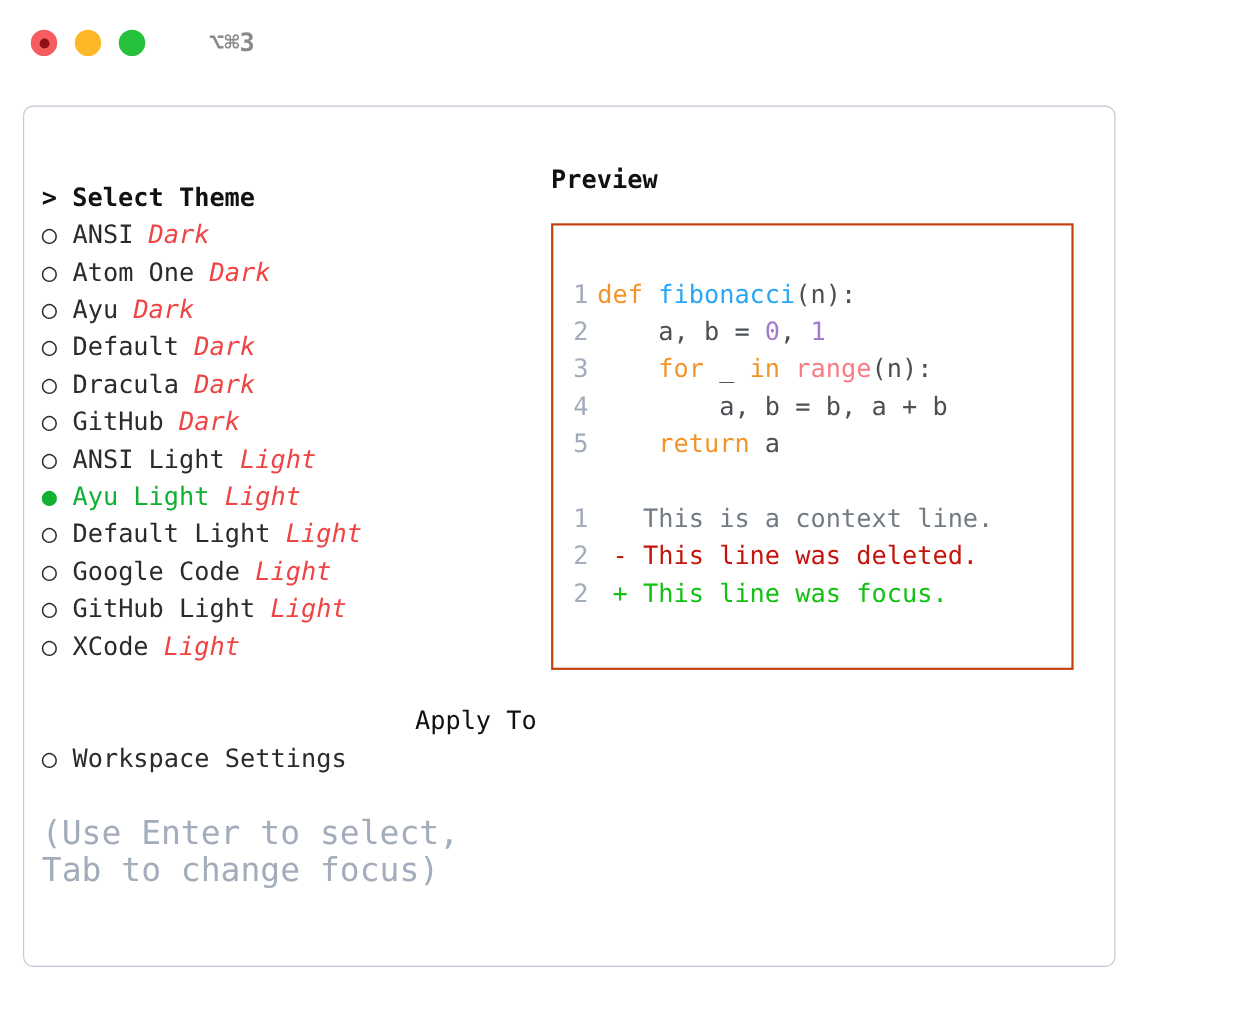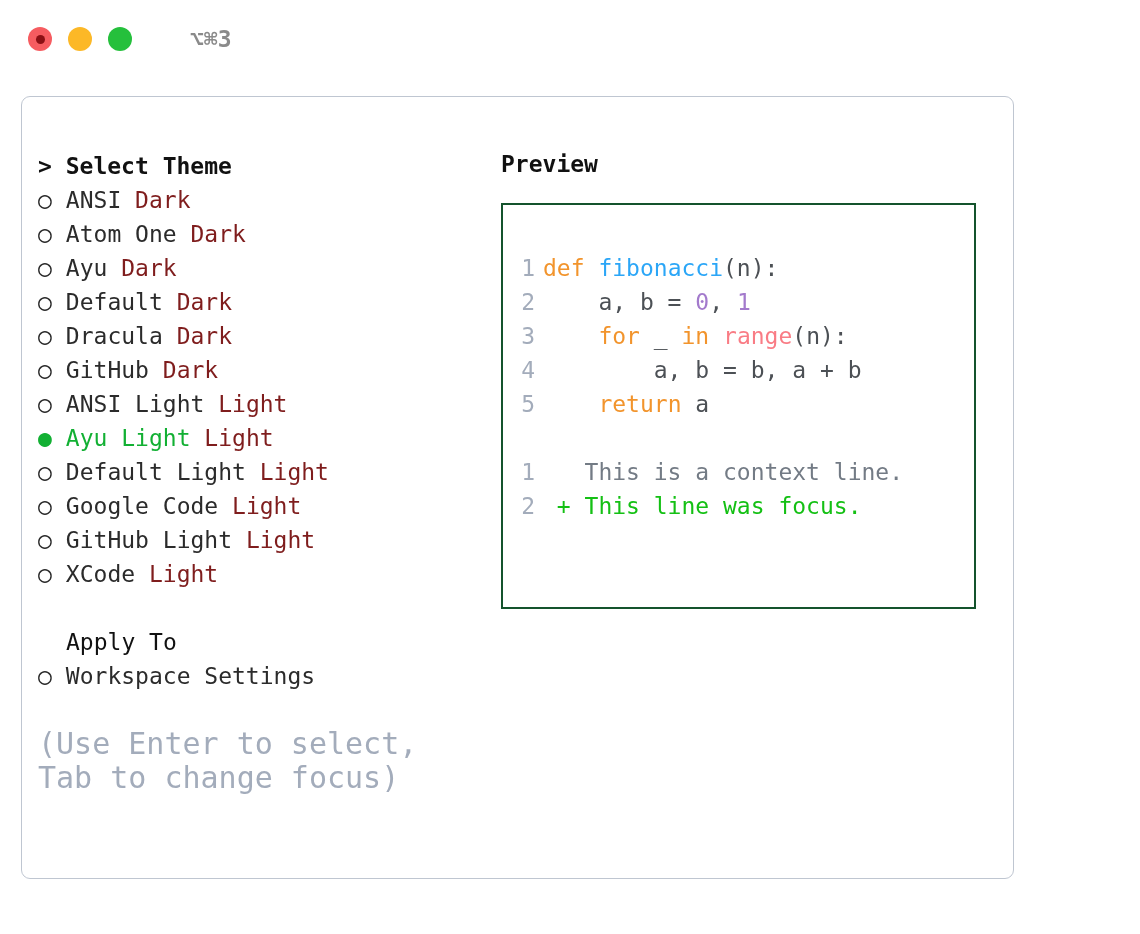--- a/index.html
+++ b/index.html
@@ -91,21 +91,21 @@
     left: 0;
     top: 0;
     width: 100%;
     height: 100%;
   }
 
   
   #left-col {
     position: absolute;
     left: 16px;
-    top: 52px;
+    top: 66px;
     width: 450px;
   }
 
   .section-head {
     font-size: 23px;
     font-weight: bold;
     color: #111111;
     line-height: 34px;
     white-space: pre;
   }
@@ -119,29 +119,30 @@
     display: block;
   }
   .bullet {
     display: inline-block;
     width: 14px;
     color: #2b2b2b;
   }
   .opt-row.selected .bullet { color: #12b033; }
   .opt-label { color: #2b2b2b; }
   .opt-row.selected .opt-label { color: #12b033; }
-  .opt-suffix { color: #7f1d1d; }
+  .opt-suffix { color: #ef4444; font-style: italic; }
 
   #apply-block { margin-top: 34px; }
   .apply-head {
     font-size: 23px;
     color: #111111;
     line-height: 34px;
     white-space: pre;
     padding-left: 28px;
+    text-align: right;
   }
 
   #hint {
     margin-top: 34px;
     font-size: 30px;
     line-height: 34px;
     color: #a3acbb;
     width: 410px;
     white-space: pre-wrap;
   }
@@ -157,21 +158,21 @@
     font-size: 23px;
     font-weight: bold;
     color: #111111;
     line-height: 34px;
     white-space: pre;
   }
   #preview-box {
     margin-top: 22px;
     width: 475px;
     height: 406px;
-    border: 2px solid #14532d;
+    border: 2px solid #c2410c;
     box-sizing: border-box;
     background: #ffffff;
     padding: 46px 0 0 18px;
   }
 
   .code-line {
     font-size: 23px;
     line-height: 34px;
     white-space: pre;
   }
@@ -244,20 +245,21 @@
           <div id="code-block">
               <div class="code-line"><span class="ln">1</span><span class="tk-kw">def </span><span class="tk-fn">fibonacci</span><span class="tk-plain">(n):</span></div>
               <div class="code-line"><span class="ln">2</span><span class="tk-plain">    a, b = </span><span class="tk-num">0</span><span class="tk-plain">, </span><span class="tk-num">1</span></div>
               <div class="code-line"><span class="ln">3</span><span class="tk-plain">    </span><span class="tk-kw">for</span><span class="tk-plain"> _ </span><span class="tk-kw">in</span><span class="tk-plain"> </span><span class="tk-builtin">range</span><span class="tk-plain">(n):</span></div>
               <div class="code-line"><span class="ln">4</span><span class="tk-plain">        a, b = b, a + b</span></div>
               <div class="code-line"><span class="ln">5</span><span class="tk-plain">    </span><span class="tk-kw">return</span><span class="tk-plain"> a</span></div>
             </div>
           <div class="gap-line"></div>
           <div id="diff-block">
               <div class="code-line"><span class="ln">1</span><span class="diff-ctx">   This is a context line.</span></div>
+              <div class="code-line"><span class="ln">2</span><span class="diff-del"> - This line was deleted.</span></div>
               <div class="code-line"><span class="ln">2</span><span class="diff-add"> + This line was focus.</span></div>
             </div>
         </div>
       </div>
 
     </div>
   </div>
 </div>
 
 </body></html>

